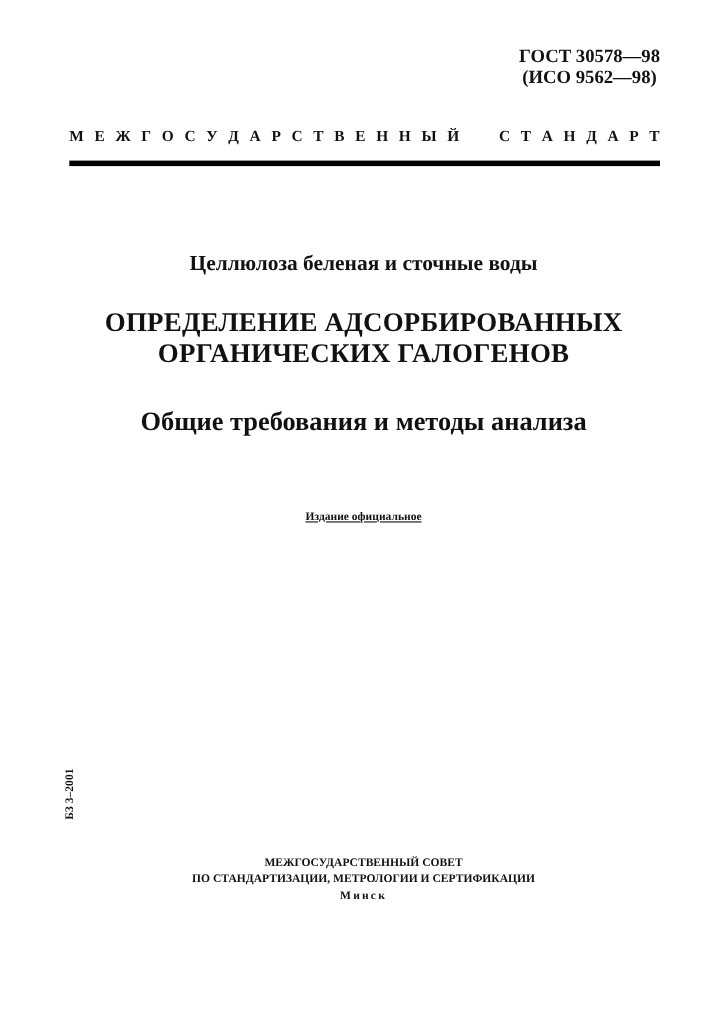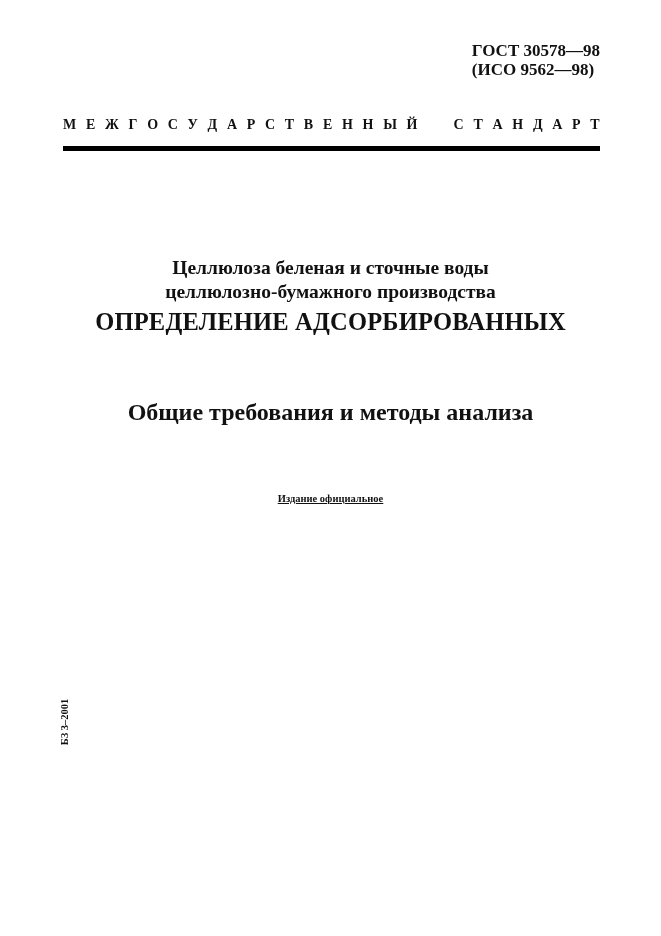--- a/index.html
+++ b/index.html
@@ -13,21 +13,21 @@
       position: relative;
       overflow: hidden;
       font-family: "Liberation Serif", "DejaVu Serif", serif;
       color: #111111;
     }
     .abs { position: absolute; }
 
     .gost-code {
       right: 61px;
       top: 41px;
-      text-align: left;
+      text-align: center;
       font-weight: bold;
       font-size: 17px;
       line-height: 19px;
       margin-left: 25px;
     }
     .gost-code div { white-space: nowrap; }
 
     .std-type {
       left: 63px;
       top: 117px;
@@ -47,21 +47,20 @@
       width: 537px;
       height: 5px;
       background: #000000;
     }
 
     .center-block {
       left: 0;
       width: 661px;
       text-align: center;
       font-weight: bold;
-      margin-top: 28px;
     }
     .subtitle {
       top: 228px;
       font-size: 19.5px;
       line-height: 24px;
     }
     .main-title {
       top: 280px;
       font-size: 24.5px;
       line-height: 28px;
@@ -140,29 +139,32 @@
     <span>Д</span>
     <span>А</span>
     <span>Р</span>
     <span>Т</span>
   </div>
 
 <div class="abs rule"></div>
 
 <div class="abs center-block subtitle">
   <div>Целлюлоза беленая и сточные воды</div>
-  <div>целлюлозно-бумажного производства</div>
 </div>
 
 <div class="abs center-block main-title">
   <div>ОПРЕДЕЛЕНИЕ АДСОРБИРОВАННЫХ</div>
+  <div>ОРГАНИЧЕСКИХ ГАЛОГЕНОВ</div>
 </div>
 
 <div class="abs center-block sub-sub">Общие требования и методы анализа</div>
 
 <div class="abs center-block edition">Издание официальное</div>
 
 <div class="abs vert-code">
   <span>БЗ 3–2001</span>
 </div>
 
 <div class="abs center-block publisher">
+  <div>МЕЖГОСУДАРСТВЕННЫЙ СОВЕТ</div>
+  <div>ПО СТАНДАРТИЗАЦИИ, МЕТРОЛОГИИ И СЕРТИФИКАЦИИ</div>
+  <div class="city">Минск</div>
 </div>
 
 </body></html>

